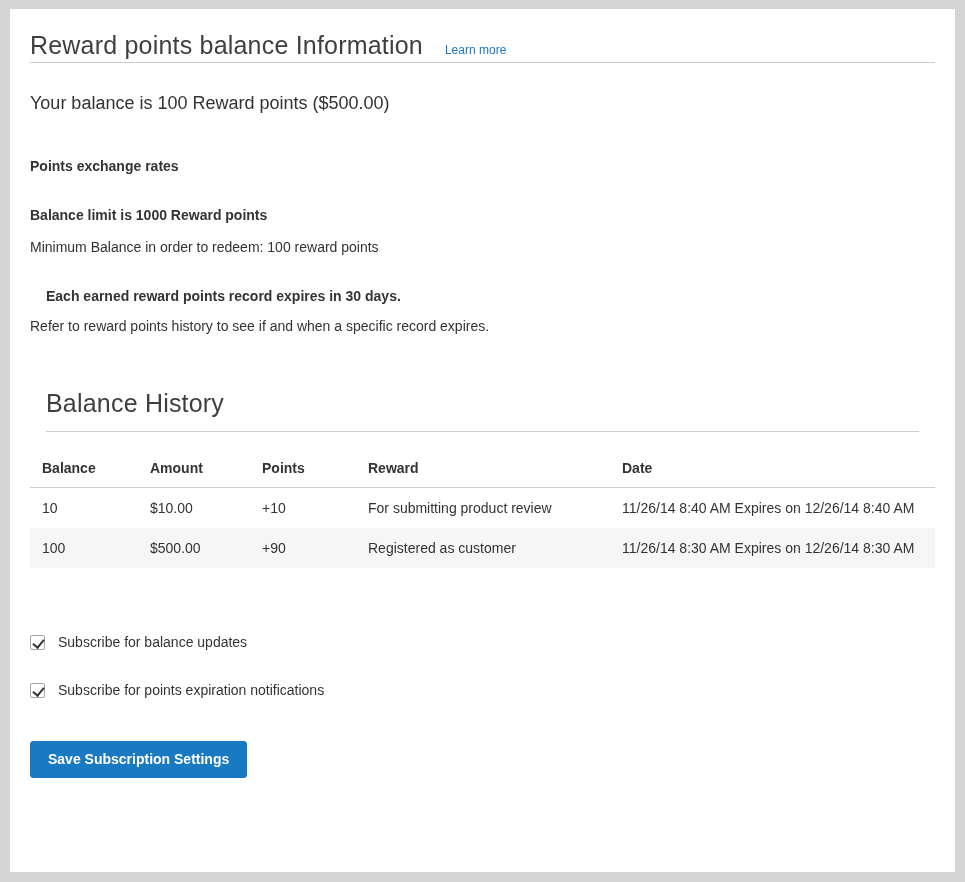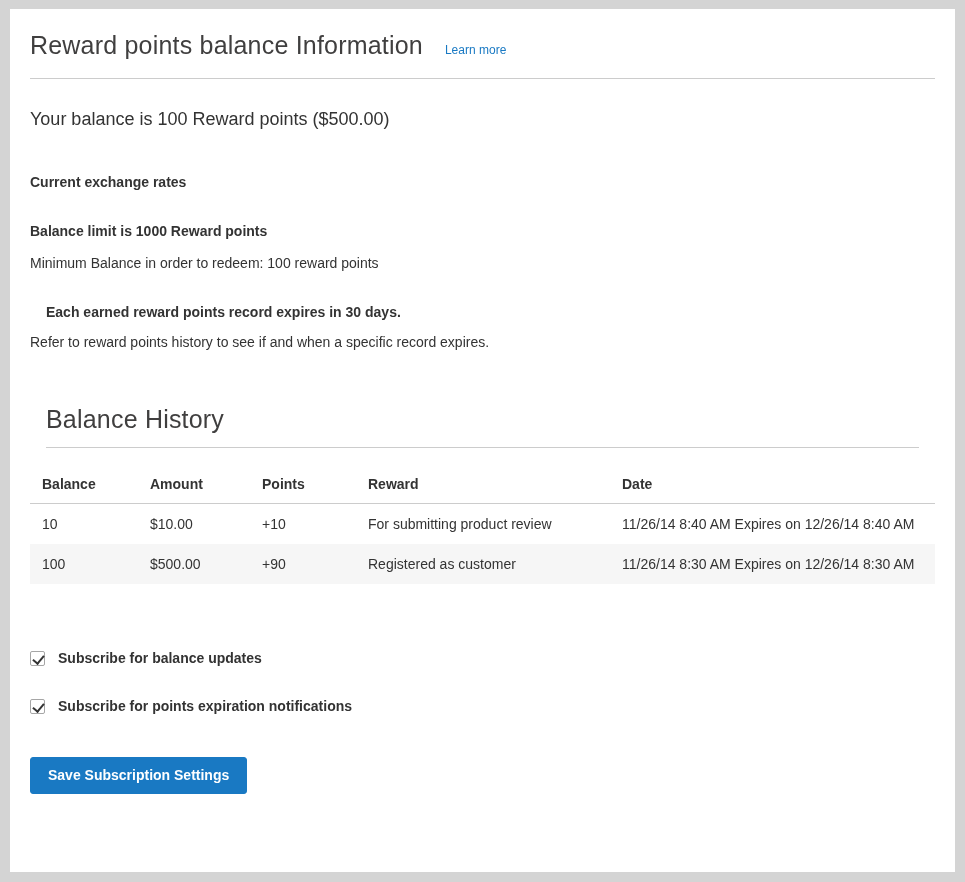--- a/index.html
+++ b/index.html
@@ -24,21 +24,21 @@
     padding:22px 20px 26px;
     min-height:863px;
     width:945px;
   }
   
   .page-header{
     display:flex;
     align-items:baseline;
     gap:22px;
     border-bottom:1px solid var(--divider);
-    padding:0 0 18px 0;
+    padding:0 0 2px 0;
   }
   .page-title{
     font-size:25px;
     font-weight:300;
     margin:0;
     color:#403f3f;
     letter-spacing:.2px;
   }
   .learn-more{
     color:var(--accent);
@@ -101,21 +101,20 @@
   .col-balance{width:108px;}
   .col-amount{width:112px;}
   .col-points{width:106px;}
   .col-reason{width:254px;}
   
   .section--email{margin-top:66px;}
   .checkbox-row{
     display:flex;
     align-items:center;
     margin-top:33px;
-    font-weight:bold;
   }
   .checkbox-row + .checkbox-row{margin-top:32px;}
   .checkbox-row:first-of-type{margin-top:38px;}
   .checkbox{
     width:15px;
     height:15px;
     border:1px solid var(--checkbox-border);
     border-radius:2px;
     background:#fff;
     display:inline-block;
@@ -158,21 +157,21 @@
 
 <div class="card">
 
   <div class="page-header">
     <h1 class="page-title">Reward points balance Information</h1>
     <a class="learn-more">Learn more</a>
   </div>
 
   <p class="balance-summary">Your balance is 100 Reward points ($500.00)</p>
 
-  <p class="subheading">Current exchange rates</p>
+  <p class="subheading">Points exchange rates</p>
 
   <p class="limit-text">Balance limit is 1000 Reward points</p>
   <p class="minimum-text">Minimum Balance in order to redeem: 100 reward points</p>
 
   <p class="expiry-text">Each earned reward points record expires in 30 days.</p>
   <p class="expiry-note">Refer to reward points history to see if and when a specific record expires.</p>
 
   <div class="section">
     <h2 class="section-heading">Balance History</h2>
     <table class="history">

